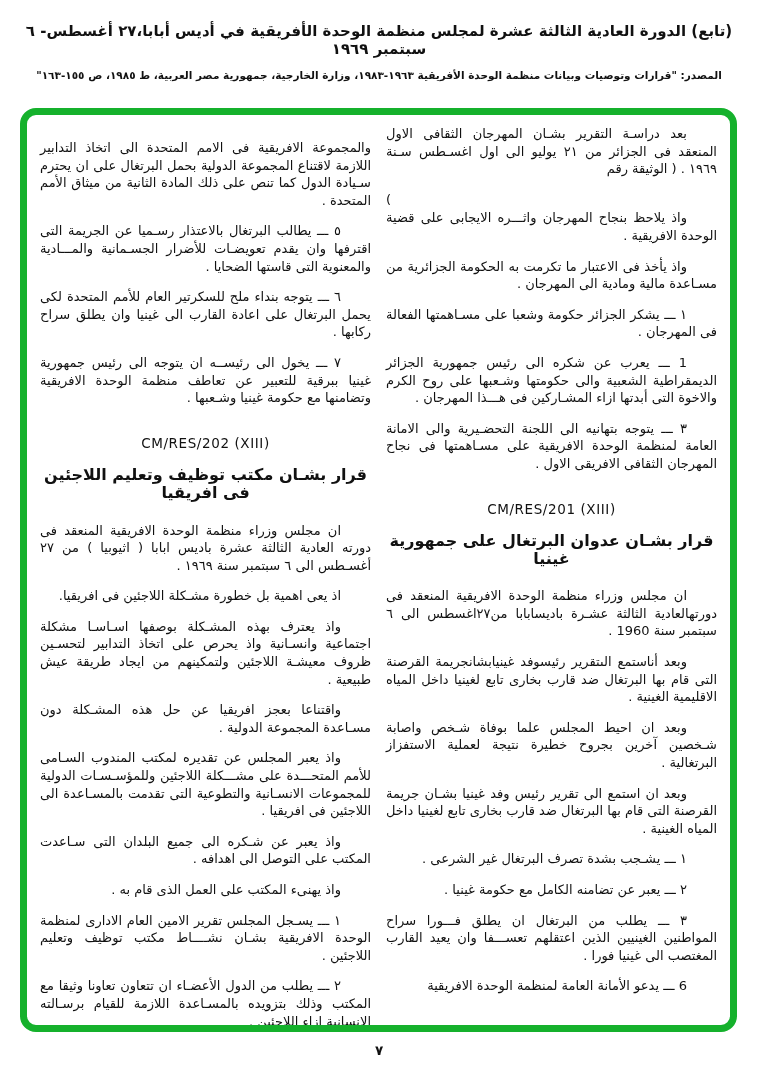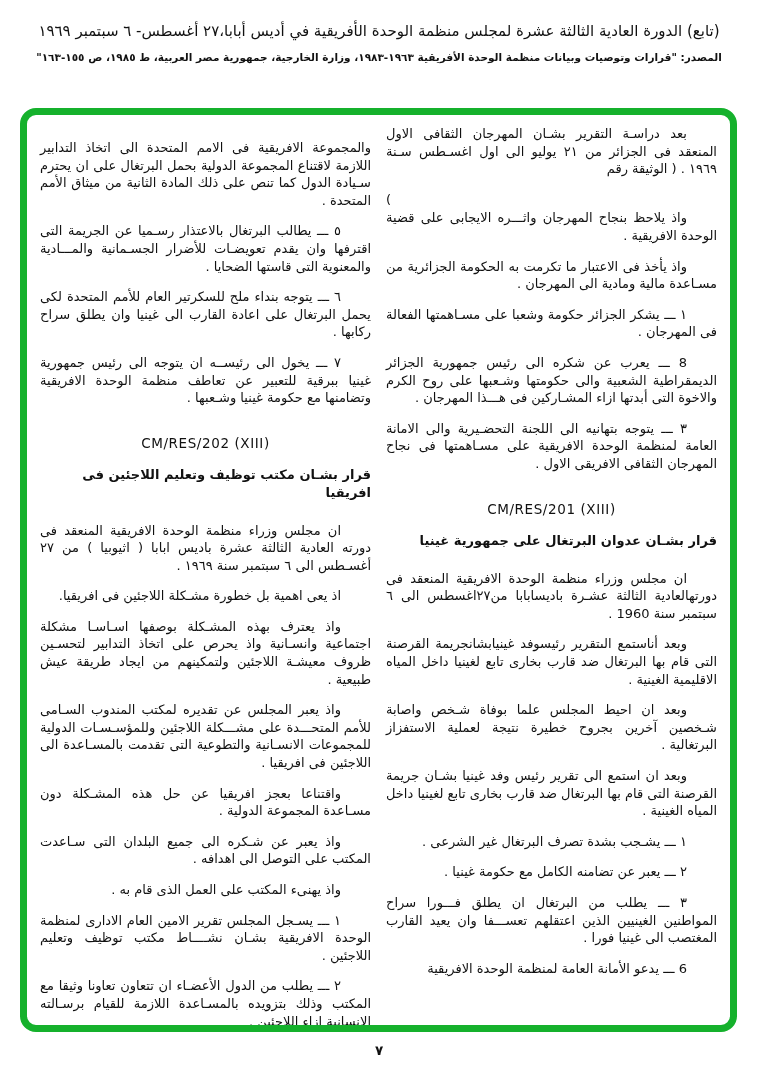--- a/index.html
+++ b/index.html
@@ -3,56 +3,56 @@
 <meta charset="utf-8">
 <style>
   html,body{margin:0;padding:0;}
   body{
     width:758px;height:1078px;
     background:#ffffff;color:#111;
     position:relative;overflow:hidden;
     font-family:"DejaVu Sans",sans-serif;
   }
   .header{position:absolute;top:22px;left:0;right:0;text-align:center;direction:rtl;}
-  .doc-title{font-size:15px;font-weight:normal;letter-spacing:0.2px;}
+  .doc-title{font-size:15px;font-weight:bold;letter-spacing:0.2px;}
   .doc-source{font-size:10.5px;font-weight:bold;margin-top:11px;}
   .frame{
     position:absolute;left:20px;top:108px;
     width:717px;height:924px;box-sizing:border-box;
     border:7px solid #15b12c;border-radius:16px;
     padding:10px 13px 6px 13px;overflow:hidden;background:#fff;
   }
   .cols{display:flex;direction:rtl;gap:15px;height:100%;}
   .col{flex:1;direction:rtl;font-size:13px;line-height:17.6px;min-width:0;}
   .para{margin:0 0 13px 0;}
   .para.body{text-align:justify;text-indent:30px;}
   .para.flush{text-align:justify;margin-top:14px;}
   .para.paren{text-align:left;margin:0 0 1px 0;}
   .para.annex{direction:ltr;text-align:left;margin:1px 0 15px 0;font-size:13.5px;letter-spacing:0.6px;}
   .para.docref{direction:ltr;text-align:center;margin:28px 0 12px 0;font-size:13.5px;letter-spacing:0.6px;}
-  .para.heading{font-weight:bold;text-align:right;margin:14px 0 20px 0;font-size:13px;}
+  .para.heading{font-weight:bold;text-align:center;margin:14px 0 20px 0;font-size:16px;}
   .footer{position:absolute;top:1042px;left:0;right:0;text-align:center;font-size:13.5px;font-weight:bold;}
 </style>
 </head>
 <body>
 
 <div class="header">
   <div class="doc-title">(تابع) الدورة العادية الثالثة عشرة لمجلس منظمة الوحدة الأفريقية في أديس أبابا،٢٧ أغسطس- ٦ سبتمبر ١٩٦٩</div>
   <div class="doc-source">المصدر: "قرارات وتوصيات وبيانات منظمة الوحدة الأفريقية ١٩٦٣-١٩٨٣، وزارة الخارجية، جمهورية مصر العربية، ط ١٩٨٥، ص ١٥٥-١٦٣"</div>
 </div>
 
 <div class="frame">
   <div class="cols">
     <div class="col">
         <p class="para body">بعد دراسـة التقرير بشـان المهرجان الثقافى الاول المنعقد فى الجزائر من ٢١ يوليو الى اول اغسـطس سـنة ١٩٦٩ . ( الوثيقة رقم</p>
         <p class="para paren">)</p>
         <p class="para body">واذ يلاحظ بنجاح المهرجان واثـــره الايجابى على قضية الوحدة الافريقية .</p>
         <p class="para body">واذ يأخذ فى الاعتبار ما تكرمت به الحكومة الجزائرية من مسـاعدة مالية ومادية الى المهرجان .</p>
         <p class="para body">١ ـــ يشكر الجزائر حكومة وشعبا على مسـاهمتها الفعالة فى المهرجان .</p>
-        <p class="para body">8 ـــ يعرب عن شكره الى رئيس جمهورية الجزائر الديمقراطية الشعبية والى حكومتها وشـعبها على روح الكرم والاخوة التى أبدتها ازاء المشـاركين فى هـــذا المهرجان .</p>
+        <p class="para body">1 ـــ يعرب عن شكره الى رئيس جمهورية الجزائر الديمقراطية الشعبية والى حكومتها وشـعبها على روح الكرم والاخوة التى أبدتها ازاء المشـاركين فى هـــذا المهرجان .</p>
         <p class="para body">٣ ـــ يتوجه بتهانيه الى اللجنة التحضـيرية والى الامانة العامة لمنظمة الوحدة الافريقية على مسـاهمتها فى نجاح المهرجان الثقافى الافريقى الاول .</p>
         <p class="para docref">CM/RES/201  (XIII)</p>
         <p class="para heading">قرار بشـان عدوان البرتغال على جمهورية غينيا</p>
         <p class="para body">ان مجلس وزراء منظمة الوحدة الافريقية المنعقد فى دورتهالعادية الثالثة عشـرة باديسابابا من٢٧اغسطس الى ٦ سبتمبر سنة 1960 .</p>
         <p class="para body">وبعد أناستمع الىتقرير رئيسوفد غينيابشانجريمة القرصنة التى قام بها البرتغال ضد قارب بخارى تابع لغينيا داخل المياه الاقليمية  الغينية .</p>
         <p class="para body">وبعد ان احيط المجلس علما بوفاة شـخص واصابة شـخصين آخرين بجروح خطيرة نتيجة لعملية الاستفزاز البرتغالية .</p>
         <p class="para body">وبعد ان استمع الى تقرير رئيس وفد غينيا بشـان جريمة القرصنة التى قام بها البرتغال ضد قارب بخارى تابع لغينيا داخل المياه الغينية .</p>
         <p class="para body">١ ـــ يشـجب بشدة تصرف البرتغال غير الشرعى .</p>
         <p class="para body">٢ ـــ يعبر عن تضامنه الكامل مع حكومة غينيا .</p>
         <p class="para body">٣ ـــ يطلب من البرتغال ان يطلق فـــورا سراح المواطنين الغينيين الذين اعتقلهم تعســـفا وان يعيد القارب المغتصب الى غينيا فورا .</p>
@@ -61,22 +61,22 @@
     <div class="col">
         <p class="para flush">والمجموعة الافريقية فى الامم المتحدة الى اتخاذ التدابير اللازمة لاقتناع المجموعة الدولية بحمل البرتغال على ان يحترم سـيادة الدول كما تنص على ذلك المادة الثانية من ميثاق الأمم المتحدة .</p>
         <p class="para body">٥ ـــ يطالب البرتغال بالاعتذار رسـميا عن الجريمة التى اقترفها وان يقدم تعويضـات للأضرار الجسـمانية والمـــادية والمعنوية التى قاستها الضحايا .</p>
         <p class="para body">٦ ـــ يتوجه بنداء ملح للسكرتير العام للأمم المتحدة لكى يحمل البرتغال على اعادة القارب الى غينيا وان يطلق سراح ركابها .</p>
         <p class="para body">٧ ـــ يخول الى رئيســه ان يتوجه الى رئيس جمهورية غينيا ببرقية للتعبير عن تعاطف منظمة الوحدة الافريقية وتضامنها مع حكومة غينيا وشـعبها .</p>
         <p class="para docref">CM/RES/202  (XIII)</p>
         <p class="para heading">قرار بشـان مكتب توظيف وتعليم اللاجئين فى افريقيا</p>
         <p class="para body">ان مجلس وزراء منظمة الوحدة الافريقية المنعقد فى دورته العادية الثالثة عشرة باديس ابابا ( اثيوبيا ) من ٢٧ أغسـطس الى ٦ سبتمبر سنة ١٩٦٩ .</p>
         <p class="para body">اذ يعى اهمية بل خطورة مشـكلة اللاجئين فى افريقيا.</p>
         <p class="para body">واذ يعترف بهذه المشـكلة بوصفها اسـاسـا مشكلة اجتماعية وانسـانية واذ يحرص على اتخاذ التدابير لتحسـين ظروف معيشـة اللاجئين ولتمكينهم من ايجاد طريقة عيش طبيعية .</p>
+        <p class="para body">واقتناعا بعجز افريقيا عن حل هذه المشـكلة دون مسـاعدة المجموعة الدولية .</p>
         <p class="para body">واذ يعبر المجلس عن تقديره لمكتب المندوب السـامى للأمم المتحـــدة على مشـــكلة اللاجئين وللمؤسـسـات الدولية للمجموعات الانسـانية والتطوعية التى تقدمت بالمسـاعدة الى اللاجئين فى افريقيا .</p>
-        <p class="para body">واقتناعا بعجز افريقيا عن حل هذه المشـكلة دون مسـاعدة المجموعة الدولية .</p>
         <p class="para body">واذ يعبر عن شـكره الى جميع البلدان التى سـاعدت المكتب على التوصل الى اهدافه .</p>
         <p class="para body">واذ يهنىء المكتب على العمل الذى قام به .</p>
         <p class="para body">١ ـــ يسـجل المجلس تقرير الامين العام الادارى لمنظمة الوحدة الافريقية بشـان نشــــاط مكتب توظيف وتعليم اللاجئين .</p>
         <p class="para body">٢ ـــ يطلب من الدول الأعضـاء ان تتعاون تعاونا وثيقا مع المكتب وذلك بتزويده بالمسـاعدة اللازمة للقيام برسـالته الانسانية ازاء اللاجئين .</p>
       </div>
   </div>
 </div>
 
 <div class="footer">٧</div>
 

